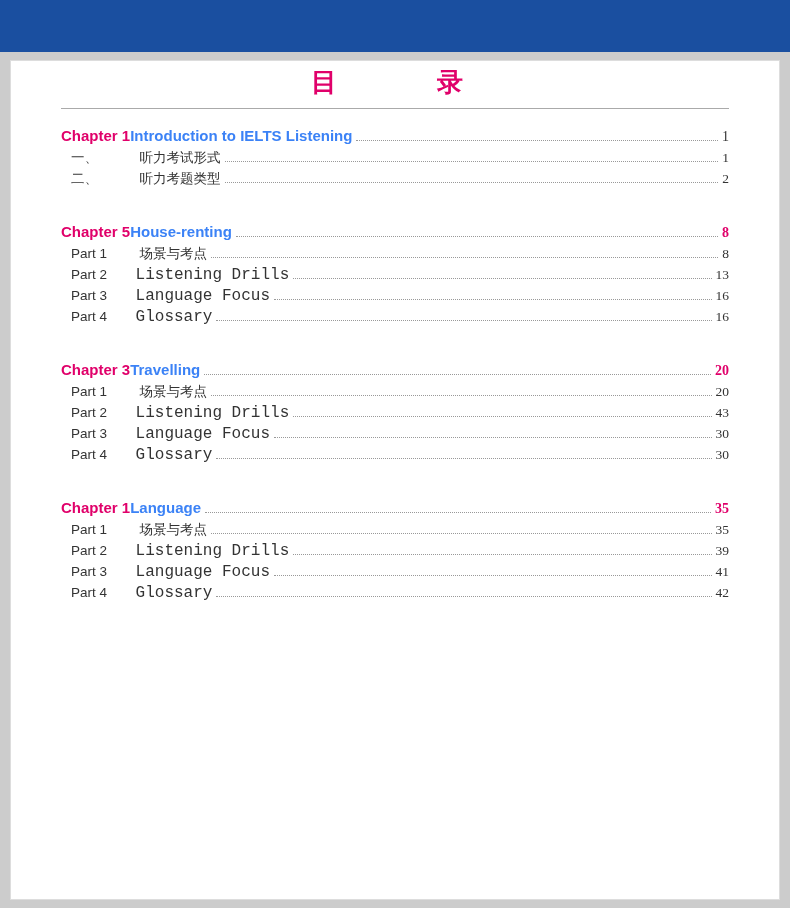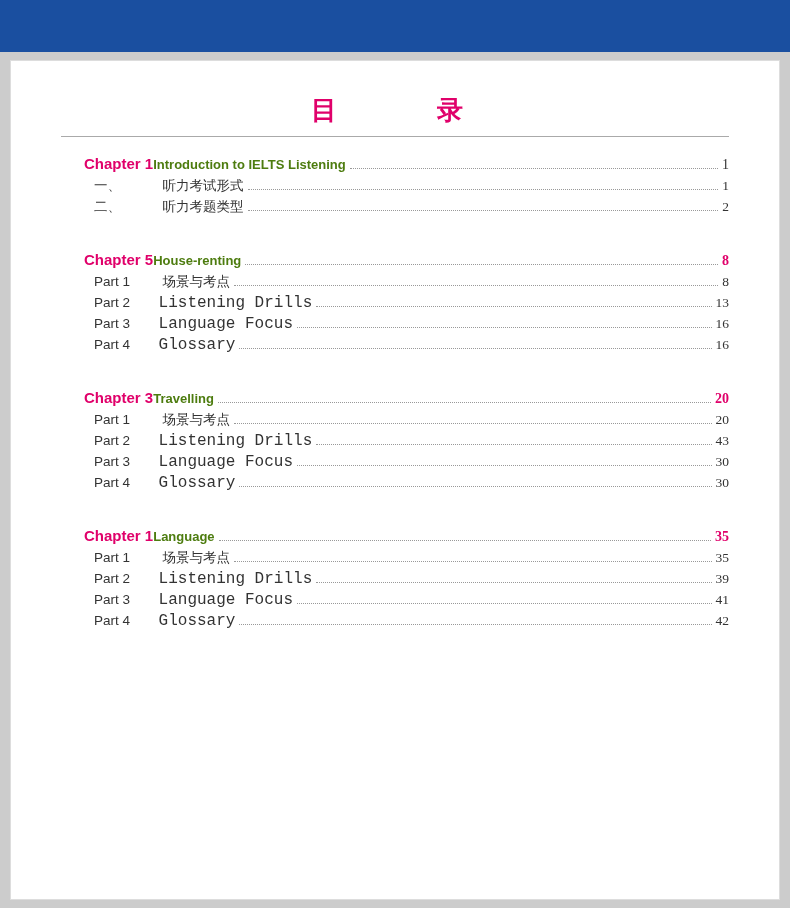--- a/index.html
+++ b/index.html
@@ -23,21 +23,21 @@
       color: white;
       font-size: 28px;
       font-weight: bold;
       letter-spacing: 4px;
       font-family: "SimHei", "STHeiti", sans-serif;
     }
 
     .content-area {
       background: white;
       margin: 8px 10px;
-      padding: 32px 50px 30px 50px;
+      padding: 4px 50px 30px 50px;
       min-height: 840px;
       border: 1px solid #ddd;
     }
 
     .toc-title {
       text-align: center;
       color: #e0006a;
       font-size: 26px;
       font-weight: bold;
       letter-spacing: 16px;
@@ -47,40 +47,39 @@
 
     .toc-divider {
       border: none;
       border-top: 1px solid #aaa;
       margin: 0 auto 18px auto;
       width: 100%;
     }
 
     .toc-section {
       margin-bottom: 18px;
-      margin-left: 23px;
     }
 
     .chapter-row {
       display: flex;
       align-items: baseline;
       margin-bottom: 4px;
     }
 
     .chapter-label {
       color: #e0006a;
       font-size: 15px;
       font-weight: bold;
       white-space: nowrap;
       font-family: "Arial", sans-serif;
     }
 
     .chapter-title {
-      color: #4d7c0f;
-      font-size: 13px;
+      color: #3b82f6;
+      font-size: 15px;
       font-weight: bold;
       font-family: "Arial", sans-serif;
       white-space: nowrap;
     }
 
     .dots {
       flex: 1;
       border-bottom: 1px dotted #999;
       margin: 0 4px;
       margin-bottom: 3px;

